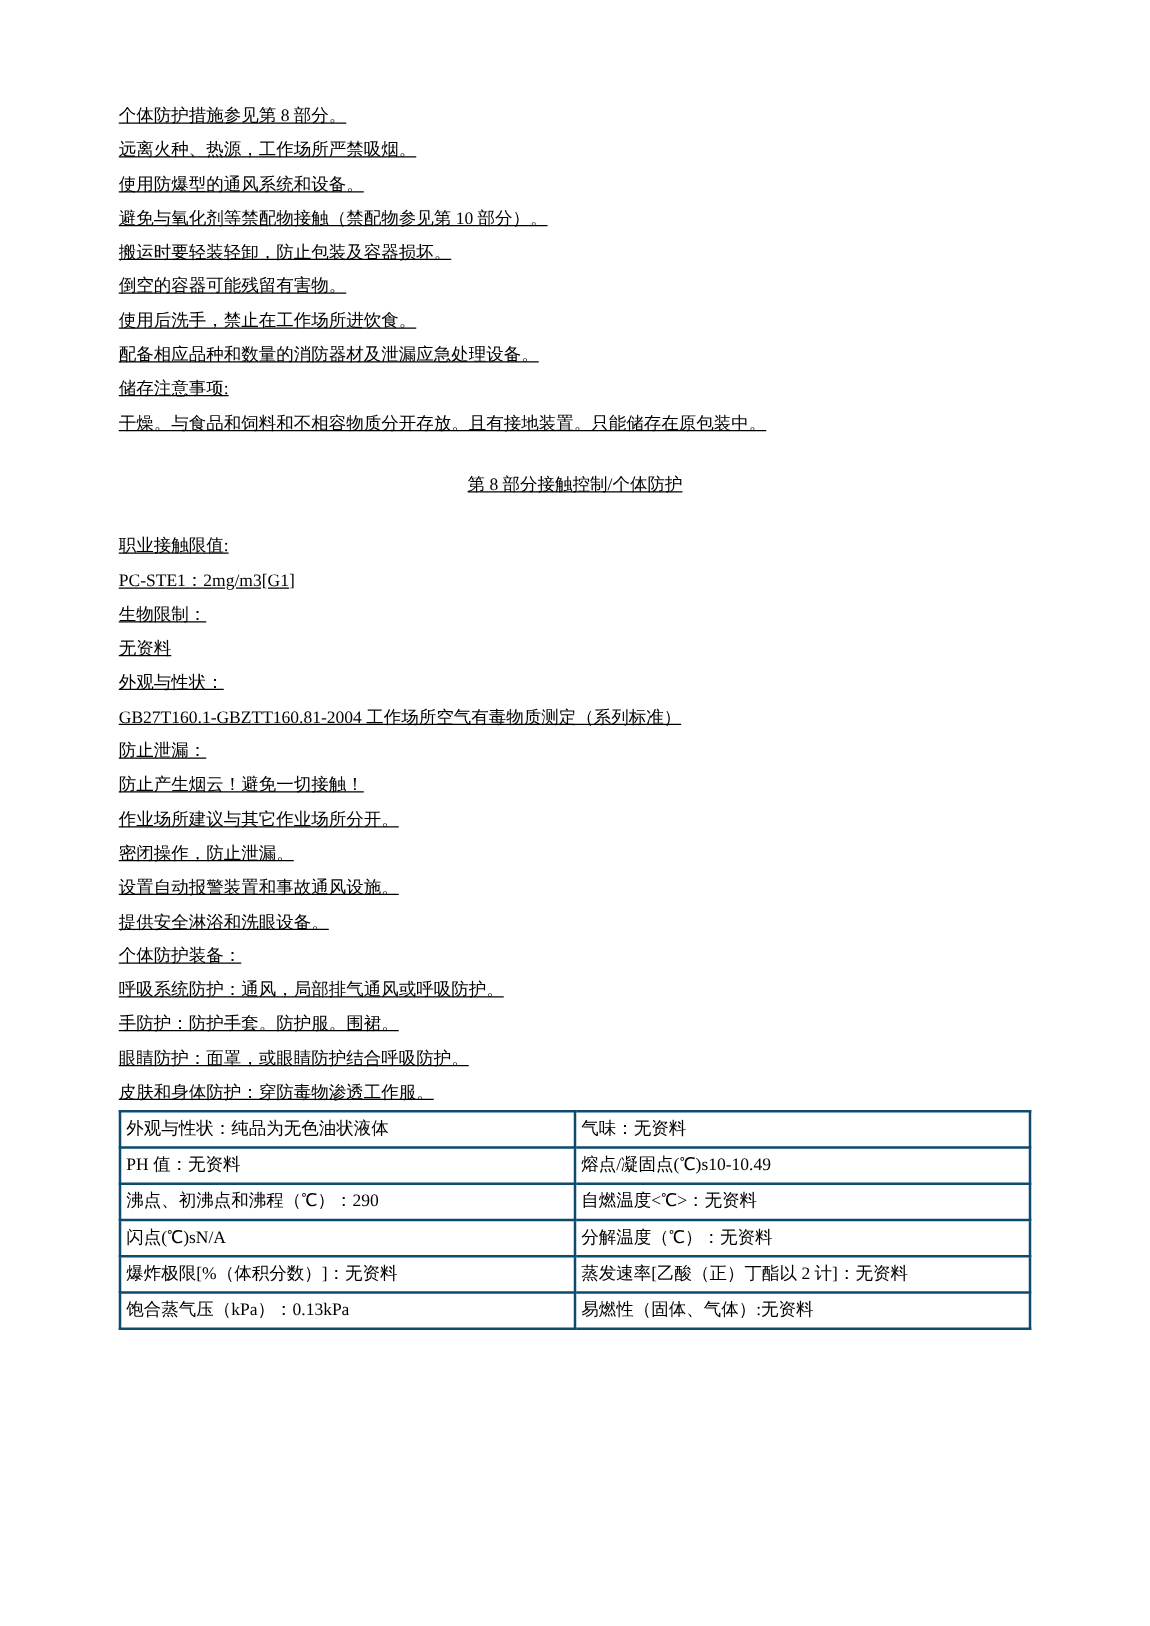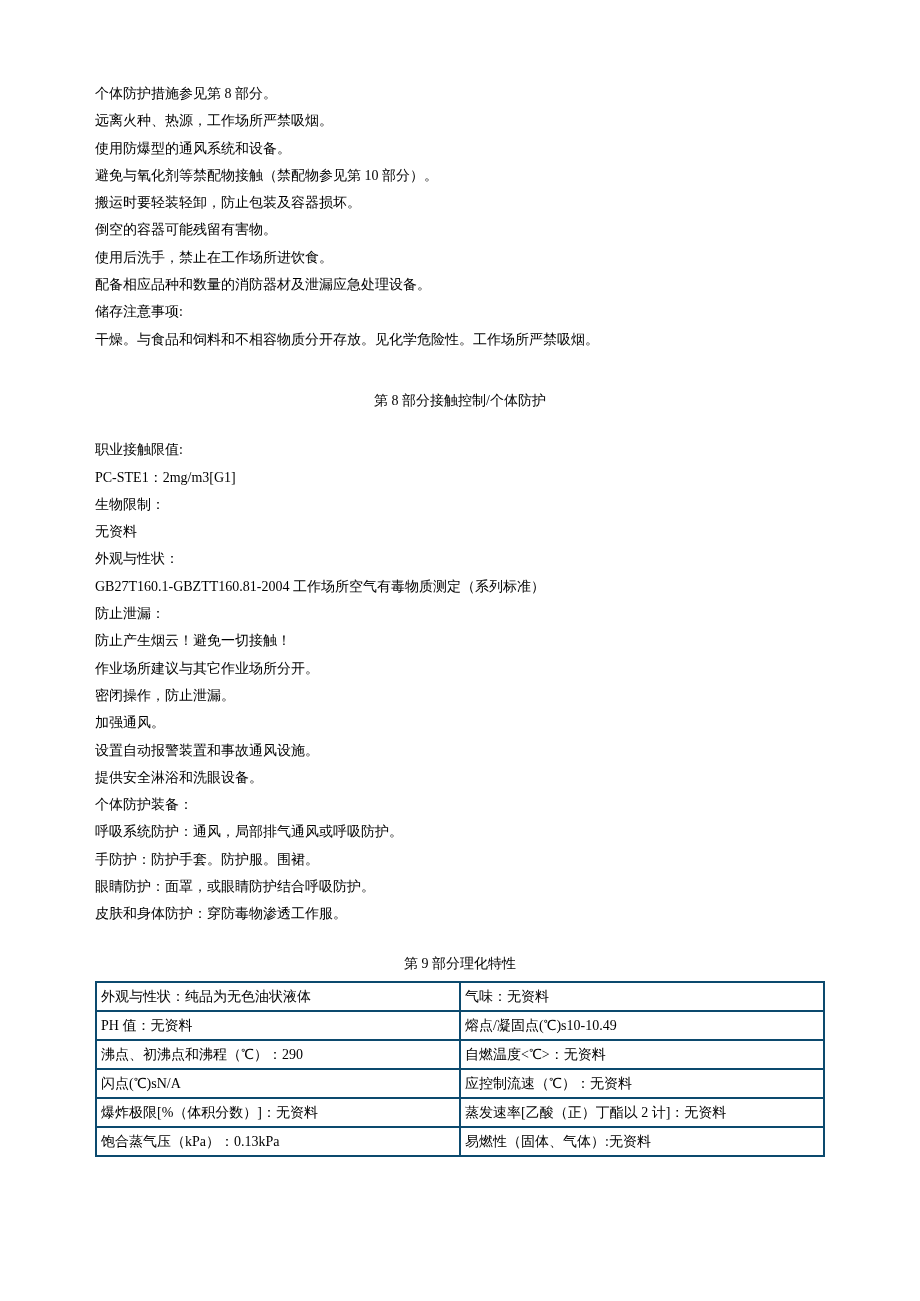--- a/index.html
+++ b/index.html
@@ -11,24 +11,25 @@
     color: #000;
     background: #fff;
   }
   .page {
     width: 920px;
     box-sizing: border-box;
     padding: 80px 95px 40px 95px;
   }
   .para {
     margin: 0;
+    text-decoration: underline;
   }
   .section-title {
     text-align: center;
-    margin-top: 34px;
+    margin-top: 22px;
     margin-bottom: 22px;
   }
   .s9-title{
     margin-top:22px;
     margin-bottom:4px;
   }
   table.props {
     border-collapse: collapse;
     width: 100%;
     font-size: 14px;
@@ -49,65 +50,63 @@
   <div>
     <p class="para">个体防护措施参见第 8 部分。</p>
     <p class="para">远离火种、热源，工作场所严禁吸烟。</p>
     <p class="para">使用防爆型的通风系统和设备。</p>
     <p class="para">避免与氧化剂等禁配物接触（禁配物参见第 10 部分）。</p>
     <p class="para">搬运时要轻装轻卸，防止包装及容器损坏。</p>
     <p class="para">倒空的容器可能残留有害物。</p>
     <p class="para">使用后洗手，禁止在工作场所进饮食。</p>
     <p class="para">配备相应品种和数量的消防器材及泄漏应急处理设备。</p>
     <p class="para">储存注意事项:</p>
-    <p class="para">干燥。与食品和饲料和不相容物质分开存放。见化学危险性。工作场所严禁吸烟。</p>
+    <p class="para">干燥。与食品和饲料和不相容物质分开存放。且有接地装置。只能储存在原包装中。</p>
   </div>
 
   <p class="para section-title">第 8 部分接触控制/个体防护</p>
 
   <div>
     <p class="para">职业接触限值:</p>
     <p class="para">PC-STE1：2mg/m3[G1]</p>
     <p class="para">生物限制：</p>
     <p class="para">无资料</p>
     <p class="para">外观与性状：</p>
     <p class="para">GB27T160.1-GBZTT160.81-2004 工作场所空气有毒物质测定（系列标准）</p>
     <p class="para">防止泄漏：</p>
     <p class="para">防止产生烟云！避免一切接触！</p>
     <p class="para">作业场所建议与其它作业场所分开。</p>
     <p class="para">密闭操作，防止泄漏。</p>
-    <p class="para">加强通风。</p>
     <p class="para">设置自动报警装置和事故通风设施。</p>
     <p class="para">提供安全淋浴和洗眼设备。</p>
     <p class="para">个体防护装备：</p>
     <p class="para">呼吸系统防护：通风，局部排气通风或呼吸防护。</p>
     <p class="para">手防护：防护手套。防护服。围裙。</p>
     <p class="para">眼睛防护：面罩，或眼睛防护结合呼吸防护。</p>
     <p class="para">皮肤和身体防护：穿防毒物渗透工作服。</p>
   </div>
 
-  <p class="para section-title s9-title">第 9 部分理化特性</p>
 
   <table class="props">
     <tbody>
         <tr>
       <td>外观与性状：纯品为无色油状液体</td>
       <td>气味：无资料</td>
     </tr>
     <tr>
       <td>PH 值：无资料</td>
       <td>熔点/凝固点(℃)s10-10.49</td>
     </tr>
     <tr>
       <td>沸点、初沸点和沸程（℃）：290</td>
       <td>自燃温度&lt;℃&gt;：无资料</td>
     </tr>
     <tr>
       <td>闪点(℃)sN/A</td>
-      <td>应控制流速（℃）：无资料</td>
+      <td>分解温度（℃）：无资料</td>
     </tr>
     <tr>
       <td>爆炸极限[%（体积分数）]：无资料</td>
       <td>蒸发速率[乙酸（正）丁酯以 2 计]：无资料</td>
     </tr>
     <tr>
       <td>饱合蒸气压（kPa）：0.13kPa</td>
       <td>易燃性（固体、气体）:无资料</td>
     </tr>
   </tbody>

